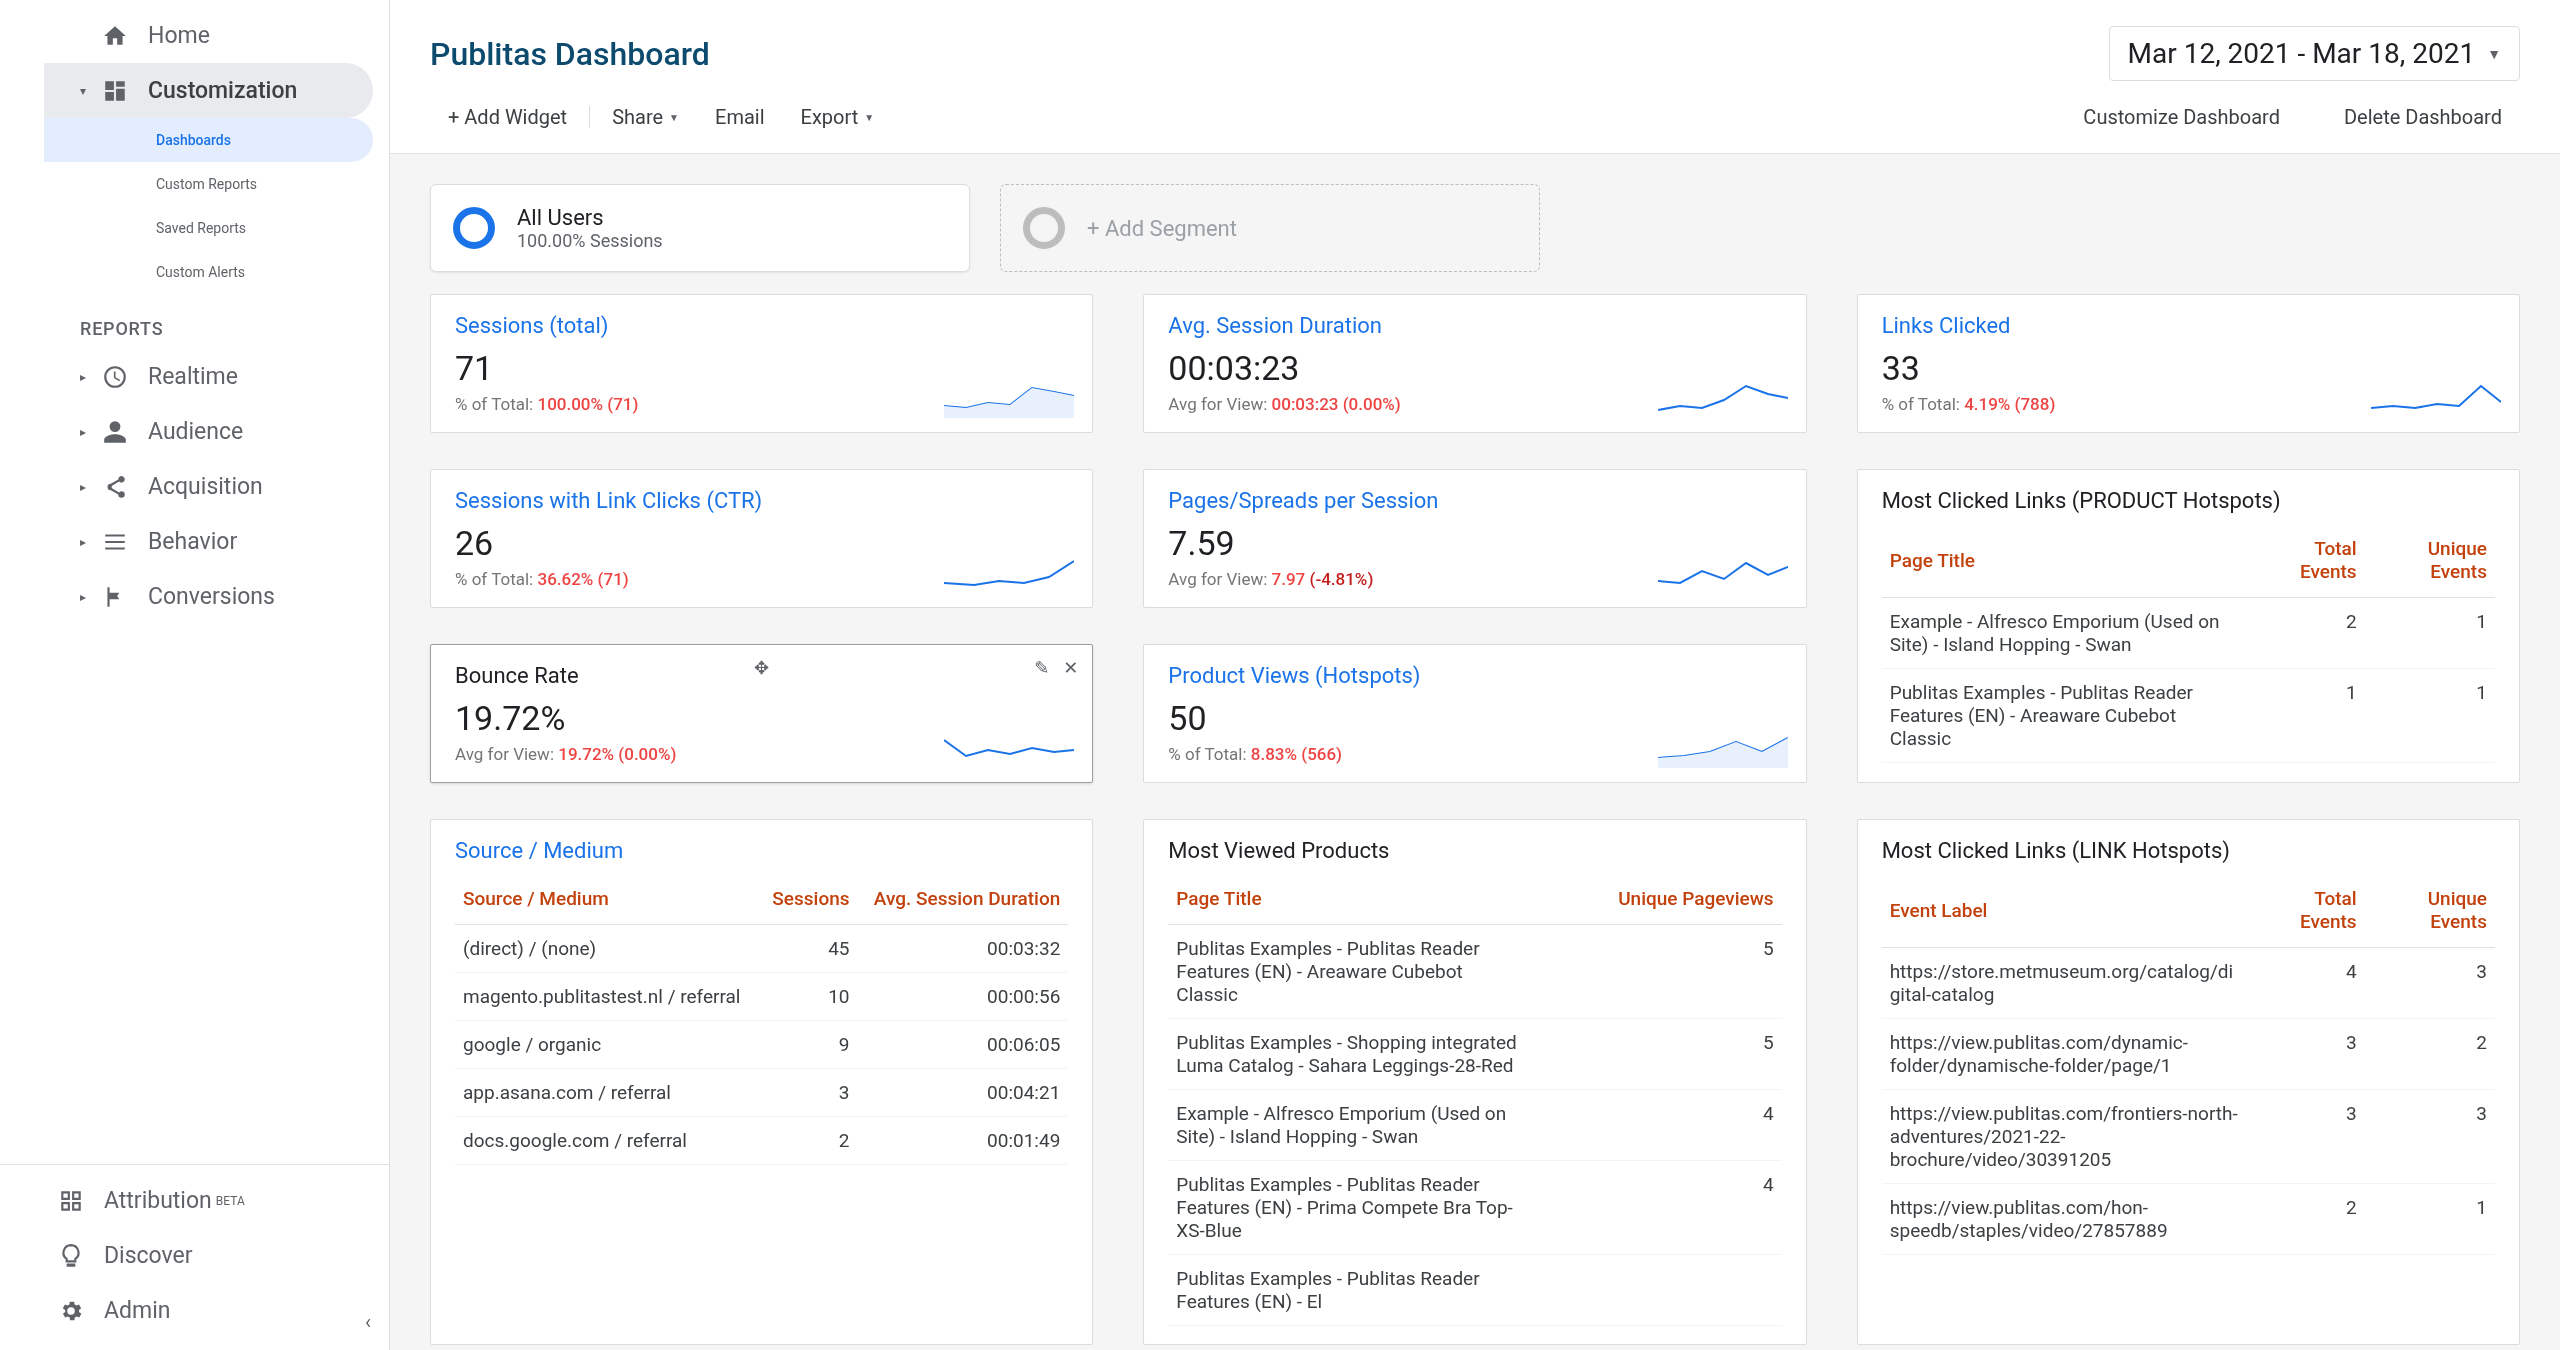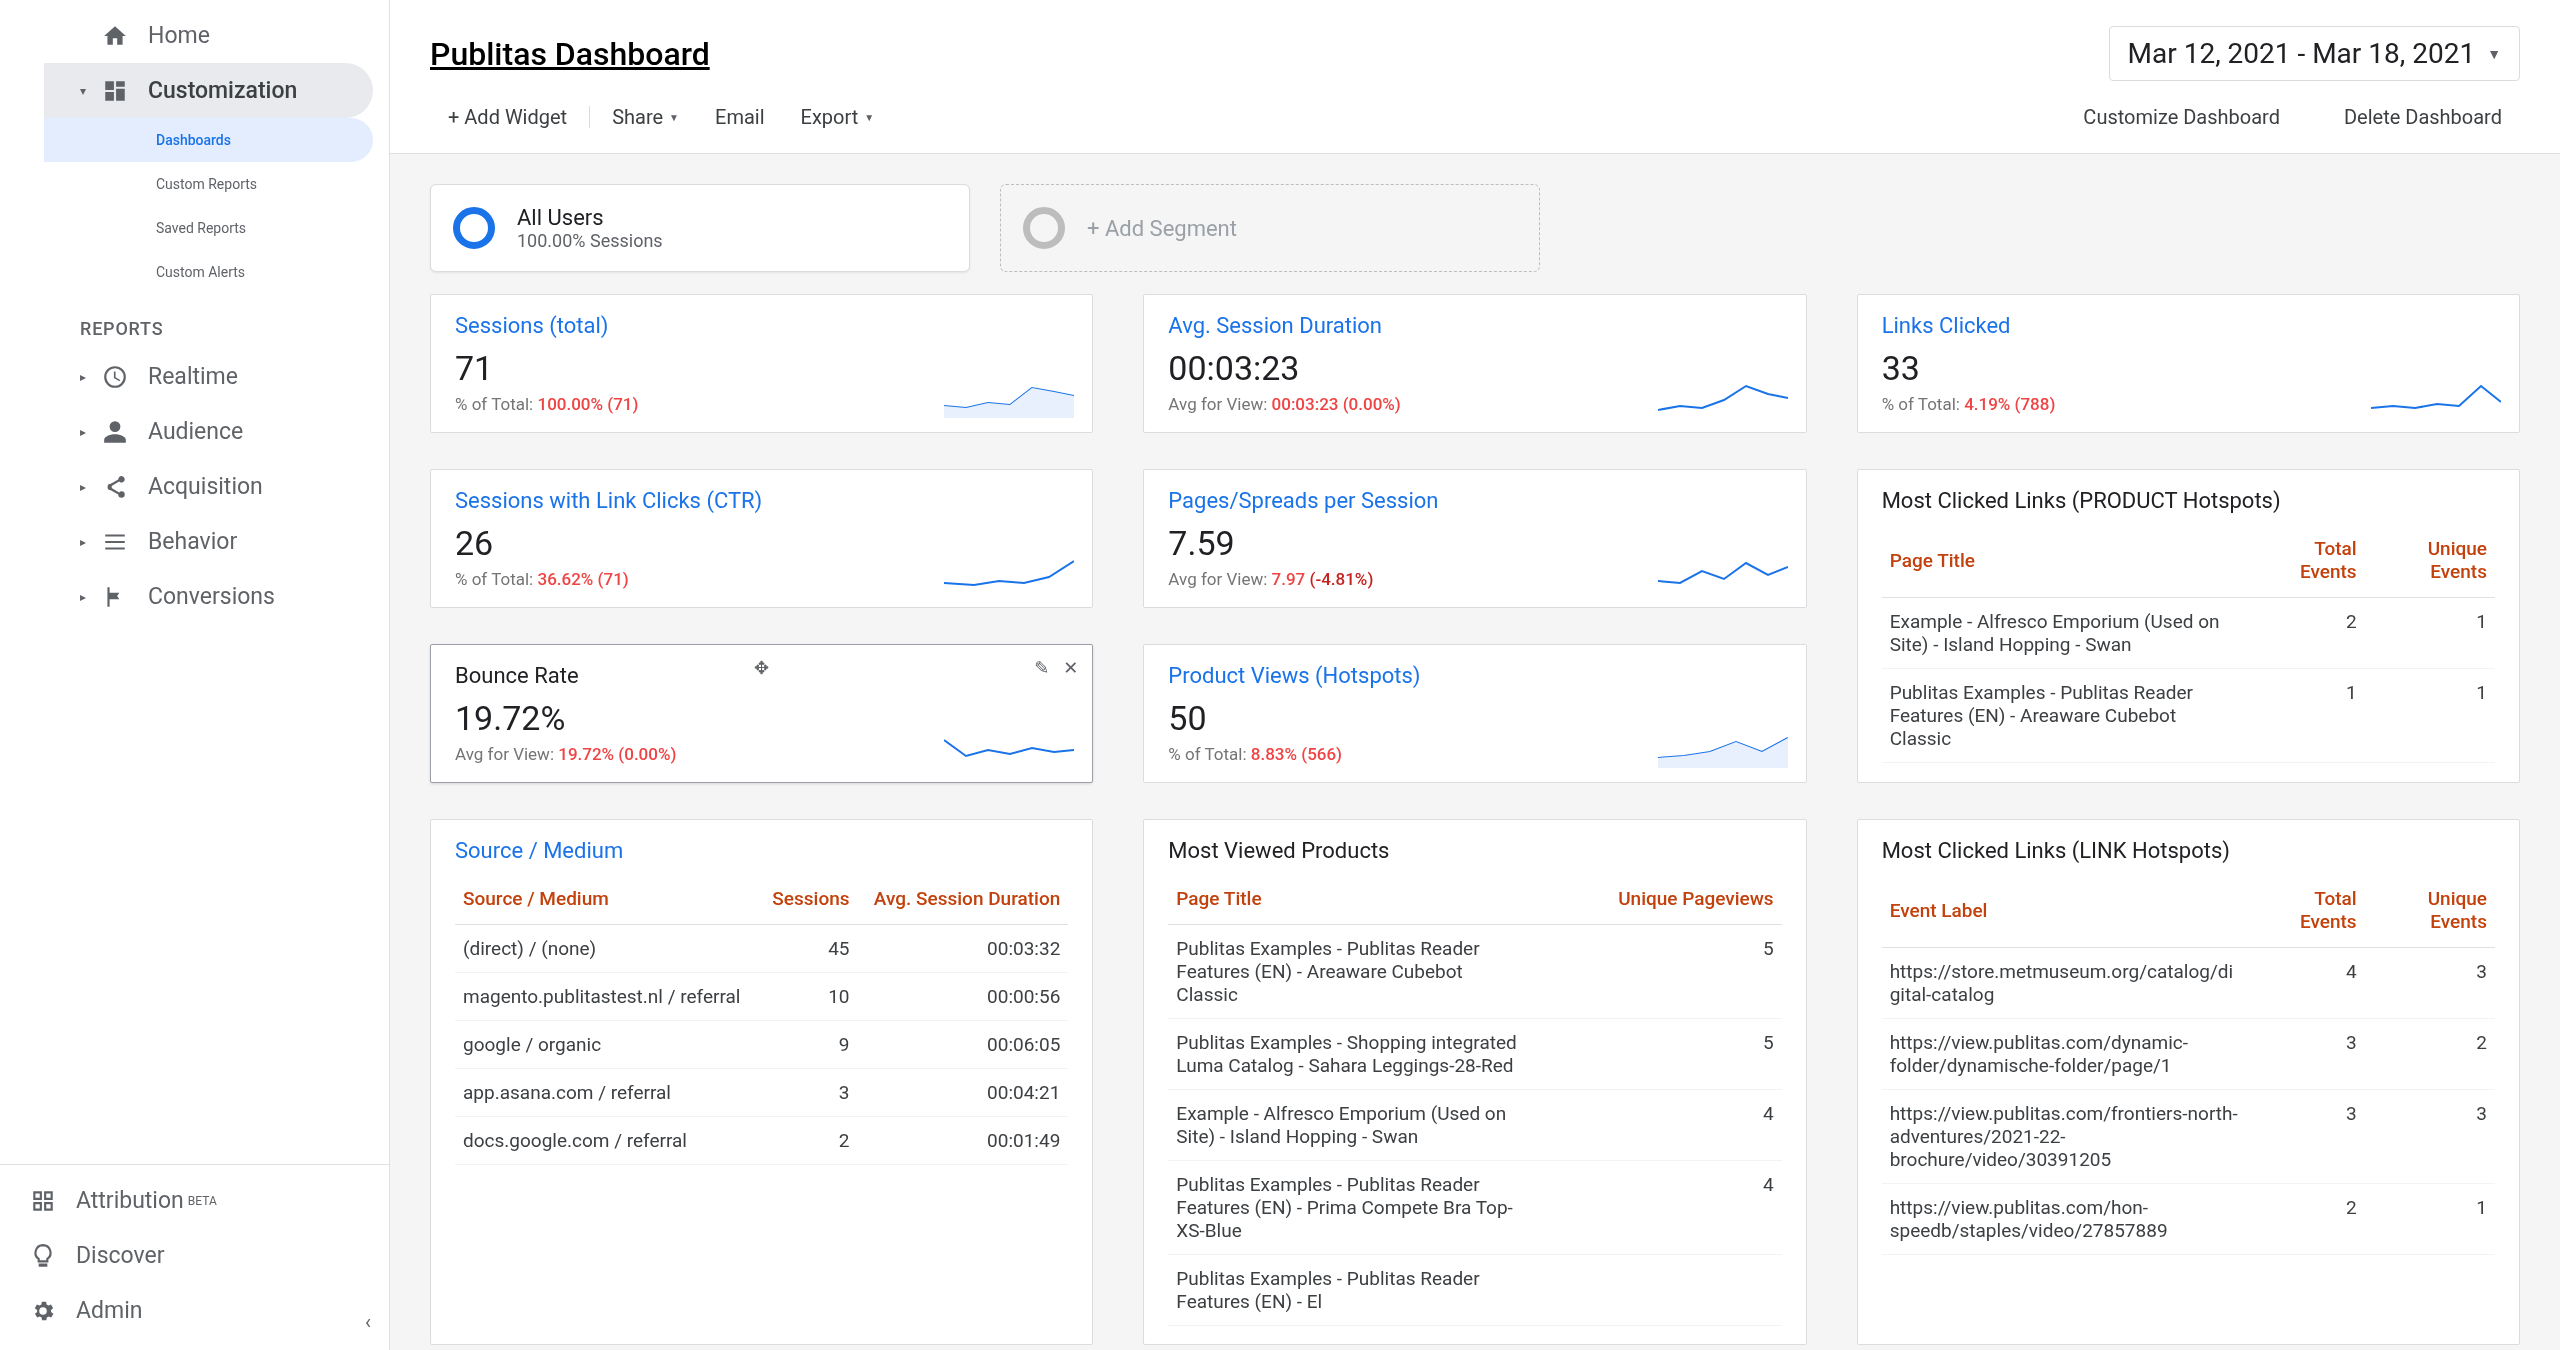--- a/index.html
+++ b/index.html
@@ -8,27 +8,27 @@
 .sidebar { width: 390px; background: #fff; border-right: 1px solid #e0e0e0; display: flex; flex-direction: column; position: relative; }
 .sidebar-top { flex: 1; overflow-y: auto; padding-top: 8px; margin-left: 44px; }
 .sidebar-item { display: flex; align-items: center; padding: 14px 20px 14px 36px; font-size: 23px; color: #5f6368; cursor: pointer; border-radius: 0 28px 28px 0; margin-right: 16px; }
 .sidebar-item .caret { width: 16px; margin-right: 4px; font-size: 12px; color: #5f6368; }
 .sidebar-item .icon { width: 30px; display: inline-flex; align-items: center; justify-content: center; margin-right: 18px; color: #5f6368; }
 .sidebar-item.active { background: #e8eaed; color: #3c4043; font-weight: 500; }
 .sidebar-item.sub { padding-left: 112px; font-size: 14px; }
 .sidebar-item.sub.selected { background: #e3edfd; color: #1a73e8; font-weight: 500; }
 .sidebar-section-label { font-size: 18px; font-weight: 500; letter-spacing: 0.8px; color: #5f6368; padding: 24px 0 10px 36px; }
 .sidebar-bottom { border-top: 1px solid #e0e0e0; padding: 8px 0 12px 0; }
-.sidebar-bottom .sidebar-item { padding-left: 28px; }
+.sidebar-bottom .sidebar-item { padding-left: 56px; }
 .sidebar-bottom .icon { margin-right: 18px; }
 .beta { font-size: 12px; vertical-align: super; margin-left: 4px; color: #5f6368; }
 .collapse-btn { position: absolute; bottom: 16px; right: 18px; font-size: 20px; color: #5f6368; cursor: pointer; }
 .main { flex: 1; overflow: auto; background: #f5f5f5; }
 .header-row { display: flex; align-items: center; justify-content: space-between; padding: 26px 40px 18px 40px; background: #fff; }
-.page-title { font-size: 32px; font-weight: 500; color: #000000; text-decoration: underline; }
+.page-title { font-size: 32px; font-weight: 500; color: #0c4a6e; }
 .date-picker { border: 1px solid #dadce0; border-radius: 4px; padding: 10px 18px; font-size: 28px; color: #202124; display: flex; align-items: center; cursor: pointer; }
 .date-picker .tri { margin-left: 12px; font-size: 14px; color: #5f6368; }
 .toolbar { display: flex; align-items: center; padding: 0 40px 18px 40px; background: #fff; border-bottom: 1px solid #e0e0e0; font-size: 20px; color: #3c4043; }
 .toolbar .tb-left { display: flex; align-items: center; gap: 0; }
 .toolbar .tb-item { padding: 6px 18px; cursor: pointer; display:flex; align-items:center; }
 .toolbar .tb-sep { width: 1px; height: 22px; background: #dadce0; margin: 0 4px; }
 .toolbar .tri-sm { font-size: 10px; margin-left: 6px; color: #5f6368; }
 .toolbar .tb-right { margin-left: auto; display: flex; gap: 28px; }
 .segments { display: flex; gap: 30px; padding: 30px 40px 22px 40px; }
 .segment-card { width: 540px; height: 88px; border: 1px solid #dadce0; border-radius: 6px; background: #fff; display: flex; align-items: center; padding: 0 22px; box-shadow: 0 1px 2px rgba(60,64,67,.1); }

